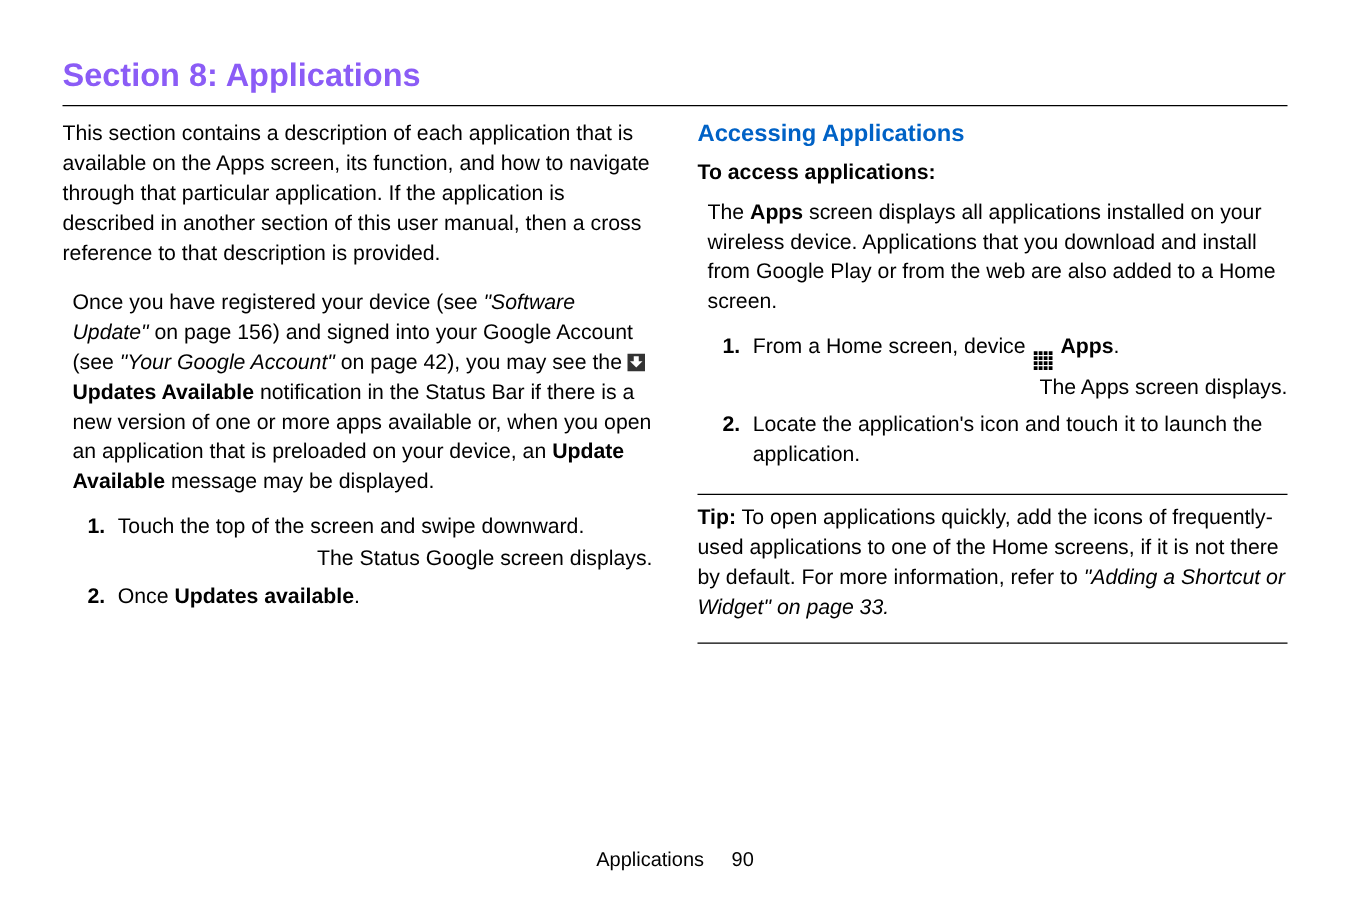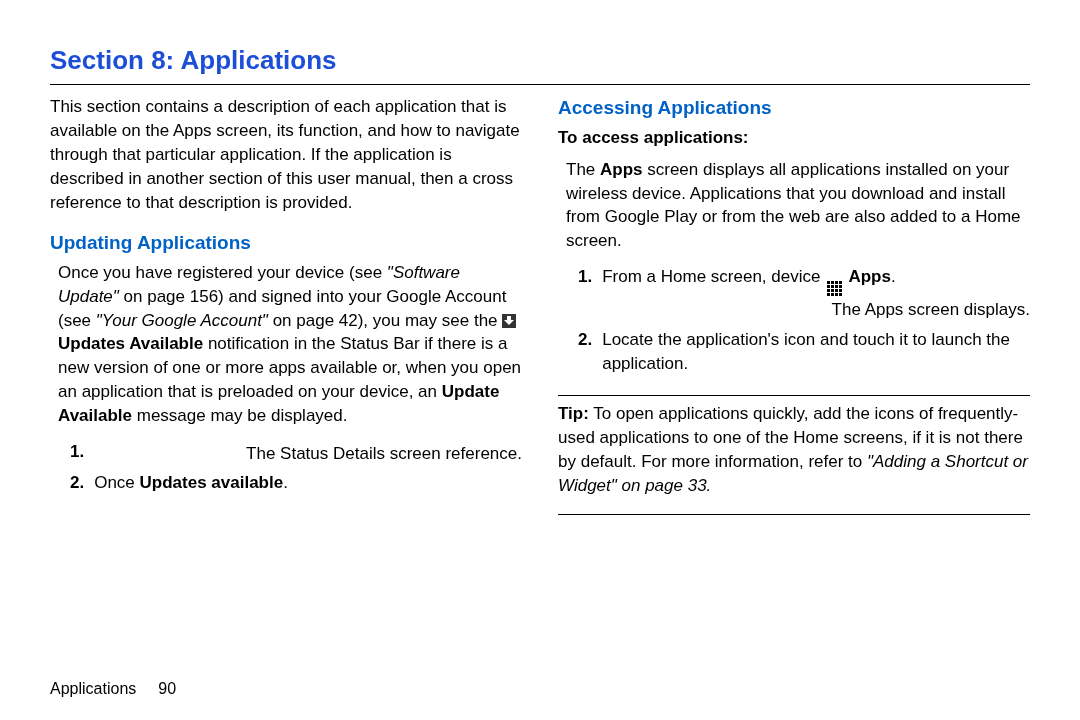--- a/index.html
+++ b/index.html
@@ -17,21 +17,21 @@
   .page {
     padding: 42px 50px 20px 50px;
     box-sizing: border-box;
     height: 100%;
     display: flex;
     flex-direction: column;
   }
   .page-title {
     font-size: 26px;
     font-weight: bold;
-    color: #1d4ed8;
+    color: #8b5cf6;
     margin: 0 0 6px 0;
     font-family: Arial, Helvetica, sans-serif;
   }
   .rule {
     border: none;
     border-top: 1.5px solid #000;
     margin: 0 0 10px 0;
   }
   .columns {
     display: flex;
@@ -76,21 +76,21 @@
   .italic { font-style: italic; }
   .tip-rule {
     border: none;
     border-top: 1.5px solid #000;
     margin: 10px 0 6px 0;
   }
   .tip-box {
     margin: 0 0 6px 0;
   }
   .footer {
-    text-align: left;
+    text-align: center;
     font-size: 16px;
     padding-top: 10px;
     margin-top: auto;
   }
   .footer .pg { margin-left: 22px; }
   .icon-download {
     display: inline-block;
     width: 14px;
     height: 14px;
     background: #333;
@@ -132,32 +132,32 @@
 
 <div class="page">
   <h1 class="page-title">Section 8: Applications</h1>
   <hr class="rule">
 
   <div class="columns">
 
     <div class="col">
       <p class="intro">This section contains a description of each application that is available on the Apps screen, its function, and how to navigate through that particular application. If the application is described in another section of this user manual, then a cross reference to that description is provided.</p>
 
-      <div class="h2">Updating Applications</div>
 
       <p class="para indent">
         <span>Once you have registered your device (see </span><span class="italic">"Software Update"</span><span> on page 156) and signed into your Google Account (see </span><span class="italic">"Your Google Account"</span><span> on page 42), you may see the </span><span class="icon-download"></span> <span class="bold">Updates Available</span><span> notification in the Status Bar if there is a new version of one or more apps available or, when you open an application that is preloaded on your device, an </span><span class="bold">Update Available</span><span> message may be displayed.</span>
       </p>
 
 
       <ol class="list">
         <li>
           <span class="num">1.</span>
           <div class="li-body">
-            <div class="sub">The Status Details screen reference.</div>
+            <span>Touch the top of the screen and swipe downward.</span>
+            <div class="sub">The Status Google screen displays.</div>
           </div>
         </li>
         <li>
           <span class="num">2.</span>
           <div class="li-body">
             <span>Once </span><span class="bold">Updates available</span><span>.</span>
           </div>
         </li>
       </ol>
     </div>

